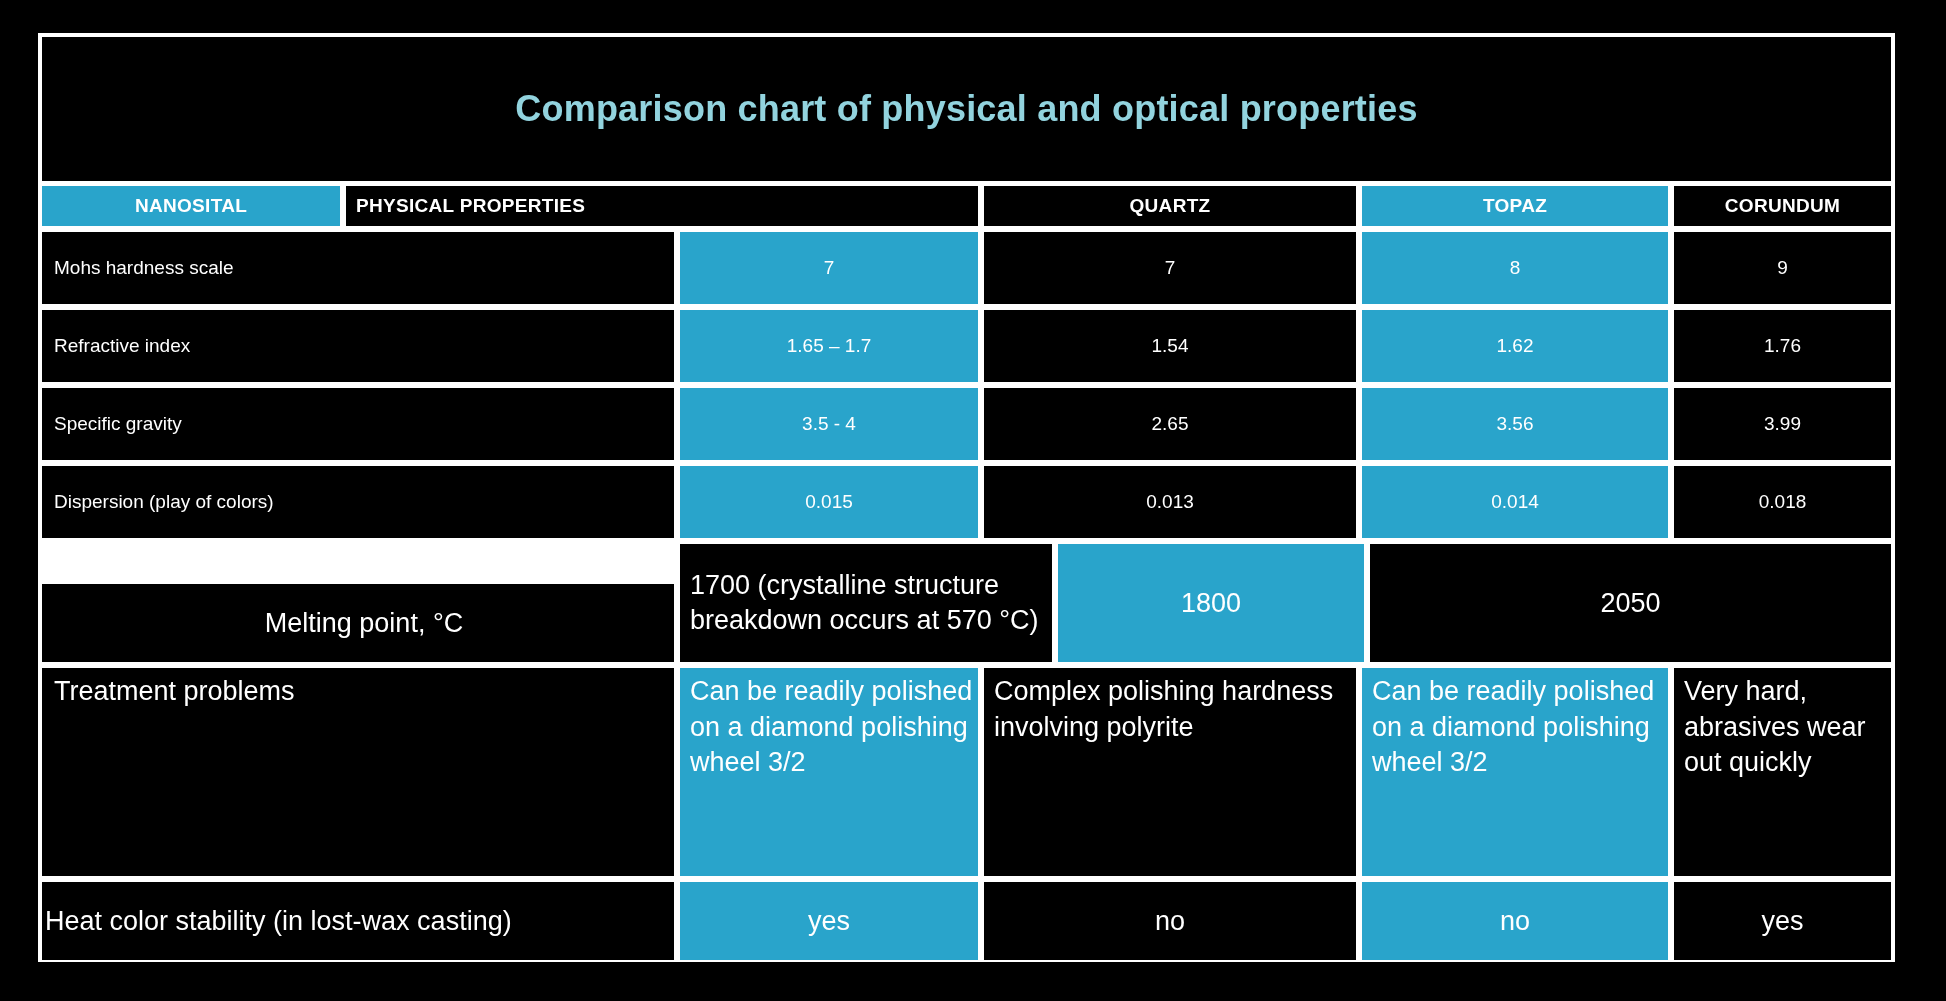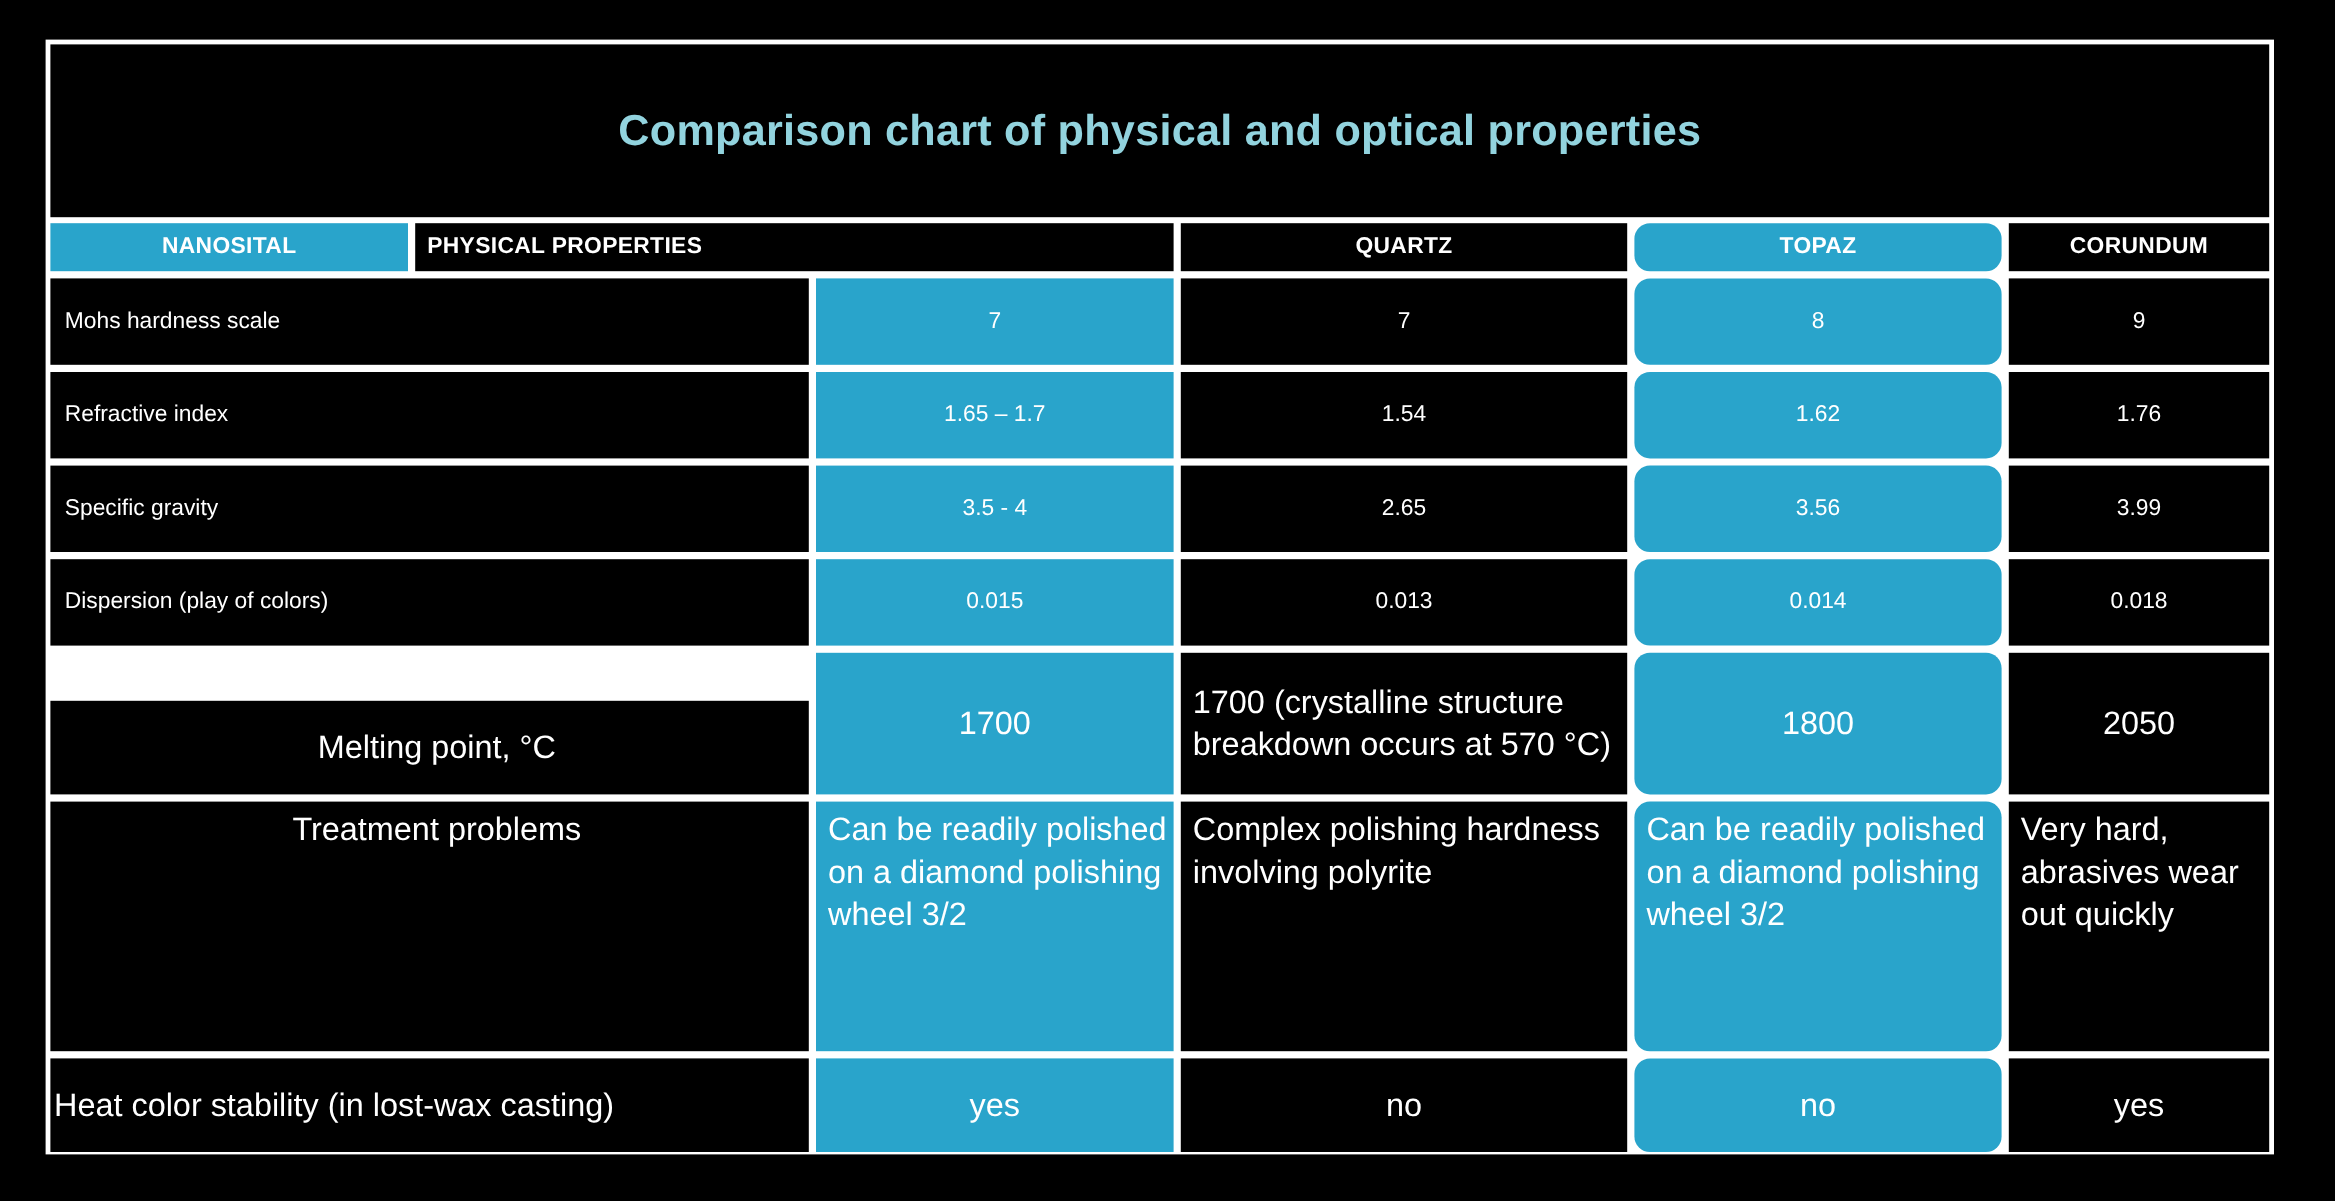--- a/index.html
+++ b/index.html
@@ -84,21 +84,21 @@
     box-sizing: border-box;
     display: flex;
     overflow: hidden;
   }
   .cell.accent { background: #29a4cb; }
 
   
   .c-prop   { flex: 0 0 632px; margin-right: 6px; }
   .c-nano   { flex: 0 0 298px; margin-right: 6px; }
   .c-quartz { flex: 0 0 372px; margin-right: 6px; }
-  .c-topaz  { flex: 0 0 306px; margin-right: 6px; border-radius: 13px; }
+  .c-topaz  { flex: 0 0 306px; margin-right: 6px; }
   .c-corund { flex: 1 1 auto; }
 
   
   .row-header { height: 40px; }
   .row-header .cell {
     align-items: center;
     font-size: 19px;
     font-weight: bold;
     letter-spacing: 0.3px;
   }
@@ -154,21 +154,21 @@
 
   
   .row-treatment { height: 208px; }
   .row-treatment .cell {
     align-items: flex-start;
     font-size: 27px;
     line-height: 1.32;
     padding-top: 6px;
   }
   .row-treatment .c-prop {
-    justify-content: center;
+    justify-content: flex-start;
     padding-left: 12px;
   }
   .row-treatment .c-nano,
   .row-treatment .c-quartz,
   .row-treatment .c-topaz,
   .row-treatment .c-corund {
     justify-content: flex-start;
     padding-left: 10px;
   }
 
@@ -291,23 +291,20 @@
           </div>
           <div class="cell c-corund">
             <span class="cell-text">0.018</span>
           </div>
         </div>
 
         <div class="row row-melting">
           <div class="cell c-prop">
             <span class="cell-text">Melting point, °C</span>
           </div>
-          <div class="cell c-nano accent">
-            <span class="cell-text">1700</span>
-          </div>
           <div class="cell c-quartz">
             <span class="cell-text">1700 (crystalline structure breakdown occurs at 570 °C)</span>
           </div>
           <div class="cell c-topaz accent">
             <span class="cell-text">1800</span>
           </div>
           <div class="cell c-corund">
             <span class="cell-text">2050</span>
           </div>
         </div>

